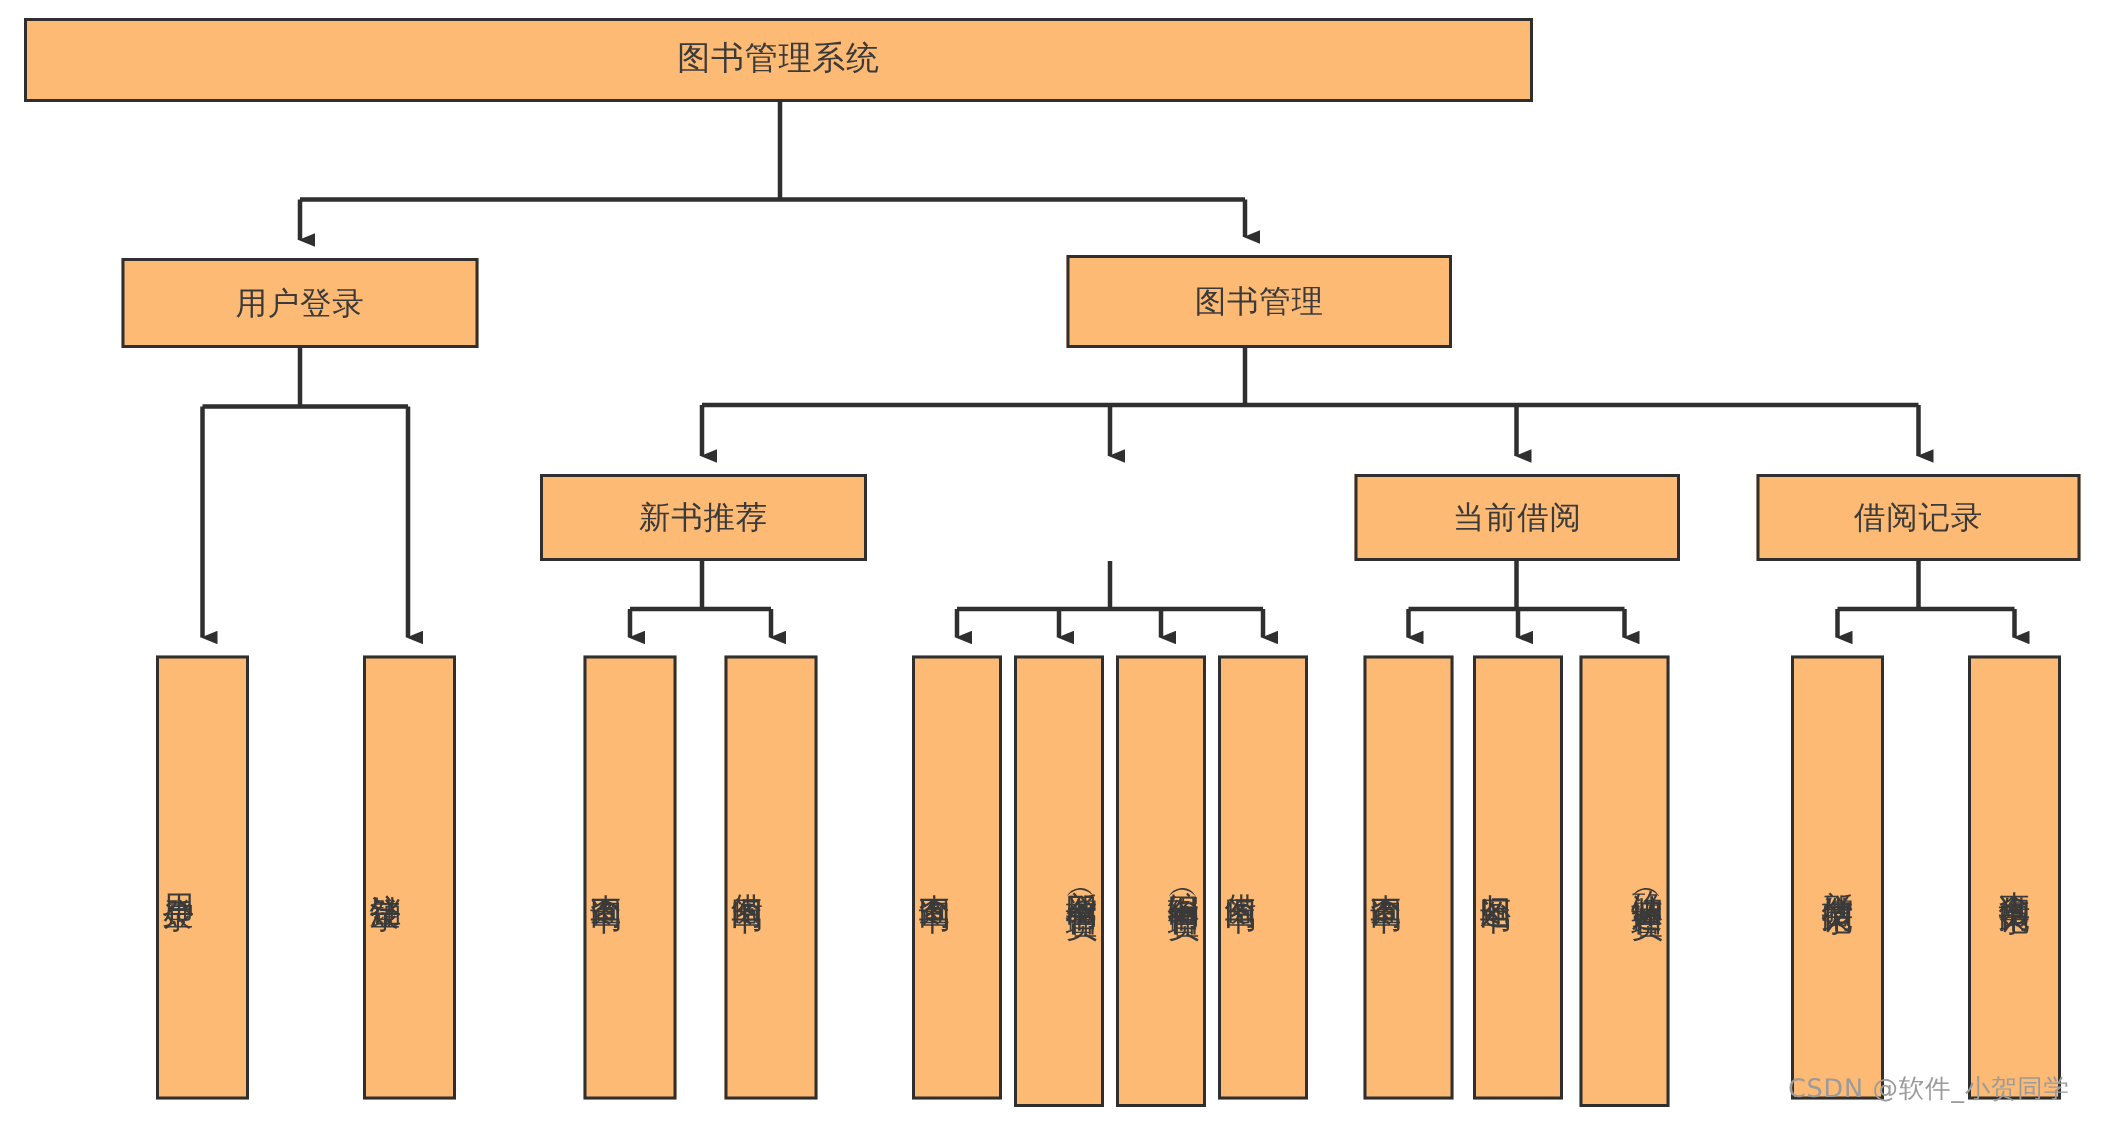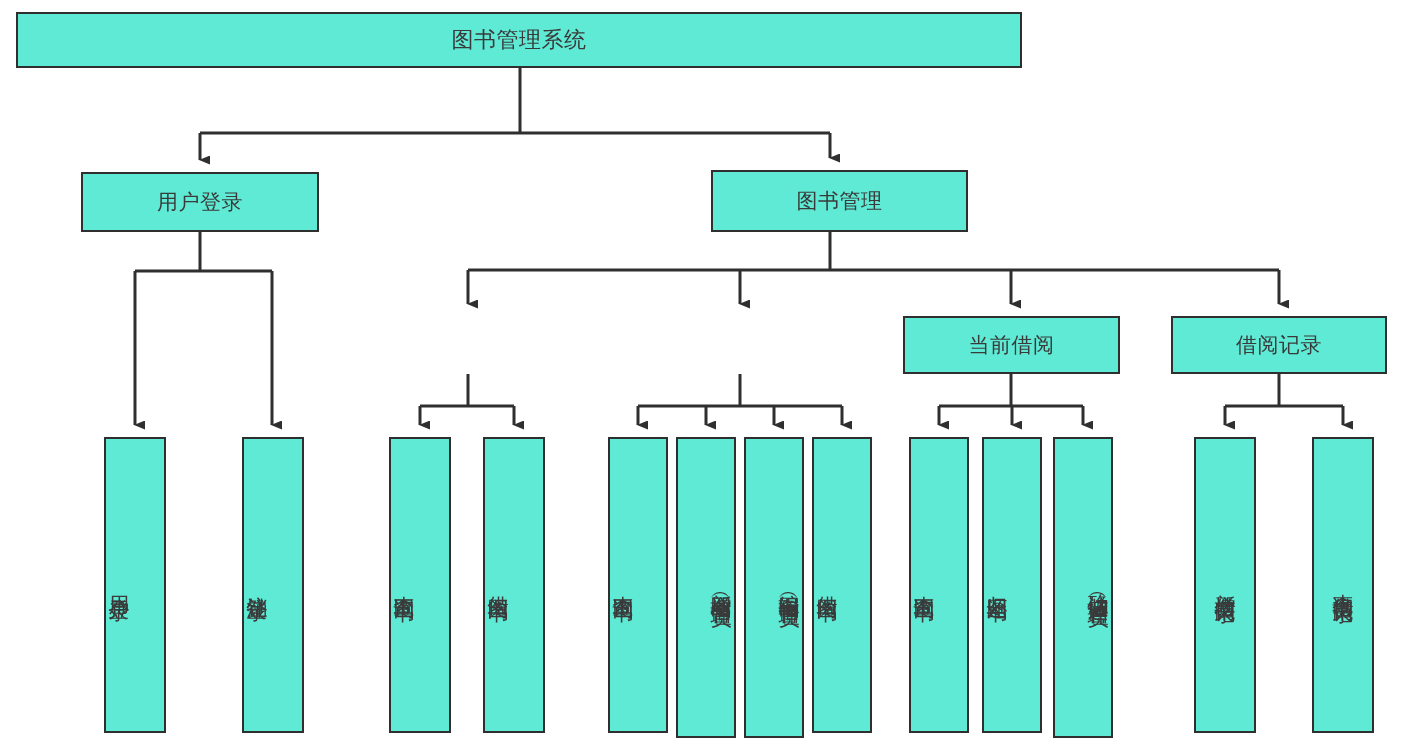--- a/index.html
+++ b/index.html
@@ -24,21 +24,21 @@
     left: 0;
     top: 0;
     width: 1405px;
     height: 747px;
     pointer-events: none;
   }
   .node {
     position: absolute;
     box-sizing: border-box;
     border: 2px solid #2f2f2f;
-    background: #5eead4;
+    background: #fdba74;
     display: flex;
     align-items: center;
     justify-content: center;
     text-align: center;
     color: #3a3a3a;
     line-height: 1.18;
   }
   .node.horizontal {
     font-size: 21px;
     letter-spacing: 0.5px;
@@ -125,31 +125,33 @@
       <path d="M 1225 406 L 1225 425" marker-end="url(#arrowhead)"></path>
       <path d="M 1343 406 L 1343 425" marker-end="url(#arrowhead)"></path>
     </g>
   </svg>
 
   <div class="node horizontal root" style="left: 16px; top: 12px; width: 1006px; height: 56px;">图书管理系统</div>
 
   <div class="node horizontal" style="left: 81px; top: 172px; width: 238px; height: 60px;">用户登录</div>
   <div class="node horizontal" style="left: 711px; top: 170px; width: 257px; height: 62px;">图书管理</div>
 
+  <div class="node horizontal" style="left: 360px; top: 316px; width: 218px; height: 58px;">新书推荐</div>
   <div class="node horizontal" style="left: 1171px; top: 316px; width: 216px; height: 58px;">借阅记录</div>
   <div class="node horizontal" style="left: 903px; top: 316px; width: 217px; height: 58px;">当前借阅</div>
 
   <div class="node vertical anchor-bottom" style="left: 104px; top: 437px; width: 62px; height: 296px;">用户登录</div>
   <div class="node vertical anchor-bottom" style="left: 242px; top: 437px; width: 62px; height: 296px;">注销登录</div>
   <div class="node vertical anchor-bottom" style="left: 389px; top: 437px; width: 62px; height: 296px;">查询图书</div>
   <div class="node vertical anchor-bottom" style="left: 483px; top: 437px; width: 62px; height: 296px;">借阅图书</div>
   <div class="node vertical anchor-bottom" style="left: 608px; top: 437px; width: 60px; height: 296px;">查询图书</div>
   <div class="node vertical anchor-top" style="left: 676px; top: 437px; width: 60px; height: 301px;">新增图书（管理员）</div>
   <div class="node vertical anchor-top" style="left: 744px; top: 437px; width: 60px; height: 301px;">编辑图书（管理员）</div>
   <div class="node vertical anchor-bottom" style="left: 812px; top: 437px; width: 60px; height: 296px;">借阅图书</div>
   <div class="node vertical anchor-bottom" style="left: 909px; top: 437px; width: 60px; height: 296px;">查询图书</div>
   <div class="node vertical anchor-bottom" style="left: 982px; top: 437px; width: 60px; height: 296px;">归还图书</div>
   <div class="node vertical anchor-top" style="left: 1053px; top: 437px; width: 60px; height: 301px;">确认归还（管理员）</div>
   <div class="node vertical" style="left: 1194px; top: 437px; width: 62px; height: 296px;">新增借阅记录</div>
   <div class="node vertical" style="left: 1312px; top: 437px; width: 62px; height: 296px;">查询借阅记录</div>
 
+  <div class="watermark" style="left: 1192px; top: 714px;">CSDN @软件_小贺同学</div>
 
 </div>
 
 </body></html>

